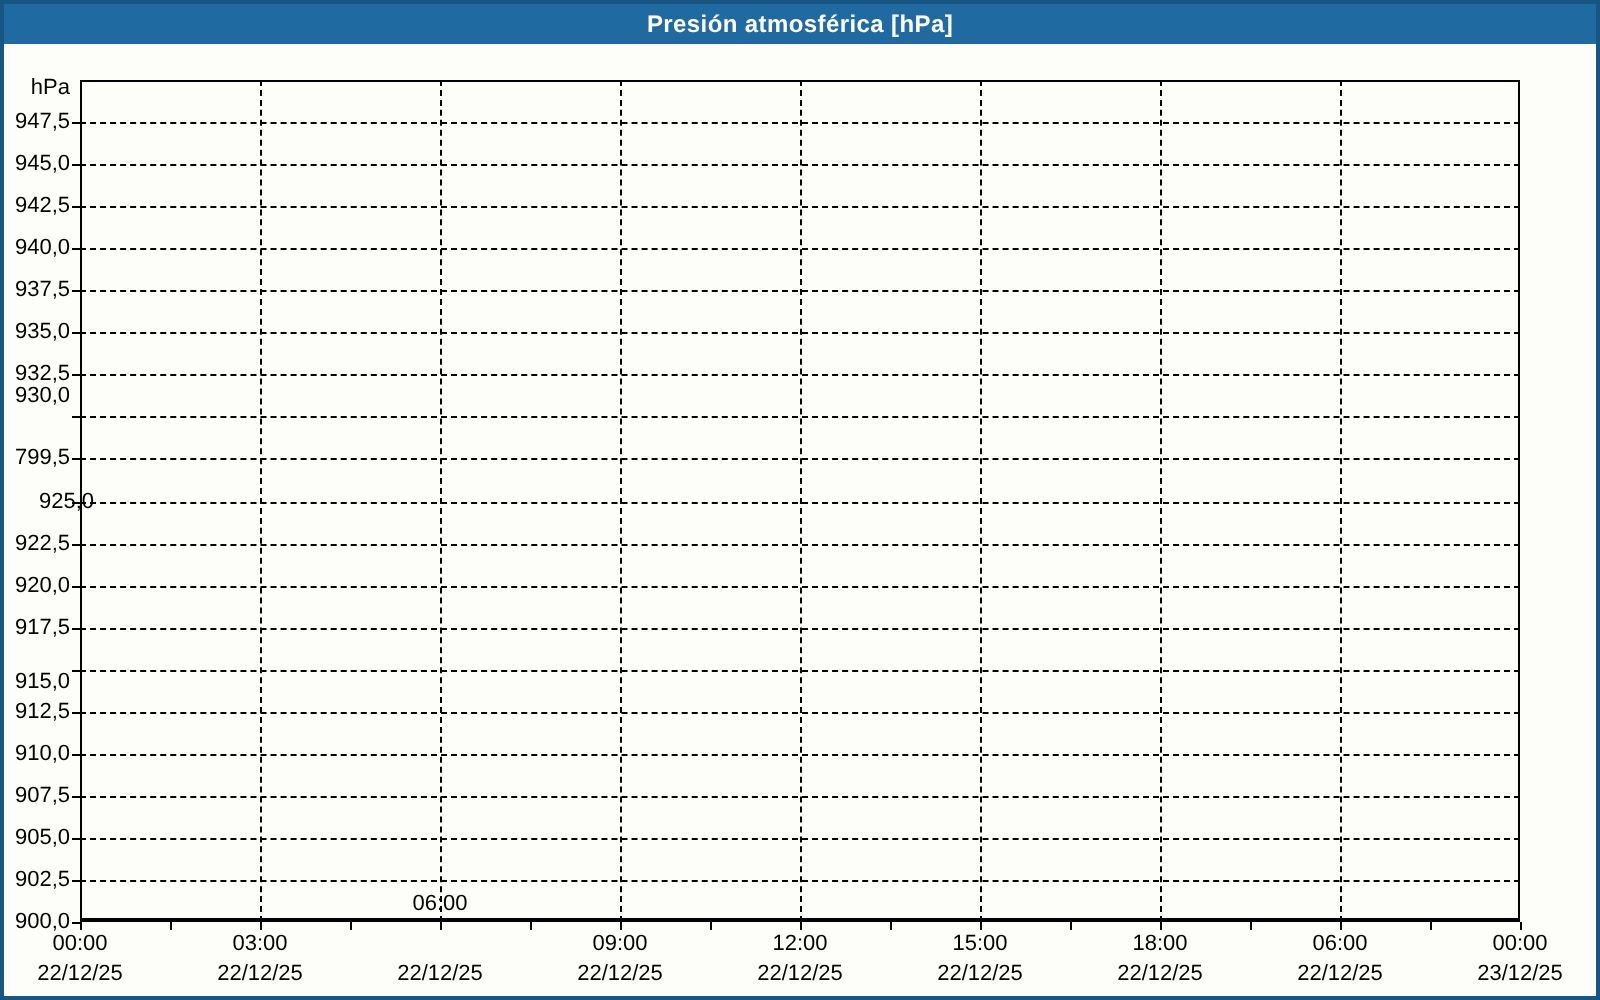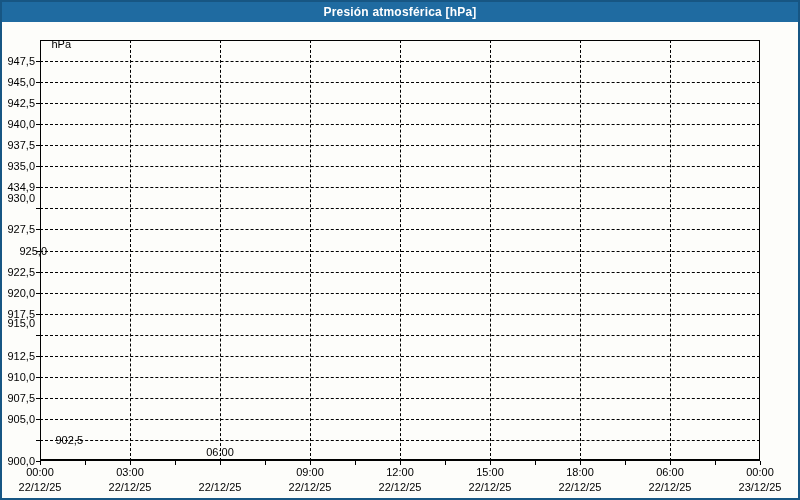--- a/index.html
+++ b/index.html
@@ -47,21 +47,21 @@
   }
 </style>
 </head>
 <body>
 
 <div class="window">
   <div class="titlebar">
     <span class="title">Presión atmosférica [hPa]</span>
   </div>
   <div class="layer" id="chart-layer">
-    <span class="yunit" id="yunit" style="top: 35px; padding-left: 36px;">hPa</span>
+    <span class="yunit" id="yunit" style="top: 35px;">hPa</span>
     <div class="plot-border" id="plot-border" style="left: 38px; top: 38px; width: 720px; height: 421px;"></div>
   <div class="grid-h" style="left: 38px; width: 720px; top: 59px;"></div>
       <div class="ytick" style="left: 34px; top: 59px;"></div>
       <div class="ylabel" style="top: 52px;">947,5</div>
       <div class="grid-h" style="left: 38px; width: 720px; top: 80px;"></div>
       <div class="ytick" style="left: 34px; top: 80px;"></div>
       <div class="ylabel" style="top: 73px;">945,0</div>
       <div class="grid-h" style="left: 38px; width: 720px; top: 101px;"></div>
       <div class="ytick" style="left: 34px; top: 101px;"></div>
       <div class="ylabel" style="top: 94px;">942,5</div>
@@ -69,57 +69,57 @@
       <div class="ytick" style="left: 34px; top: 122px;"></div>
       <div class="ylabel" style="top: 115px;">940,0</div>
       <div class="grid-h" style="left: 38px; width: 720px; top: 143px;"></div>
       <div class="ytick" style="left: 34px; top: 143px;"></div>
       <div class="ylabel" style="top: 136px;">937,5</div>
       <div class="grid-h" style="left: 38px; width: 720px; top: 164px;"></div>
       <div class="ytick" style="left: 34px; top: 164px;"></div>
       <div class="ylabel" style="top: 157px;">935,0</div>
       <div class="grid-h" style="left: 38px; width: 720px; top: 185px;"></div>
       <div class="ytick" style="left: 34px; top: 185px;"></div>
-      <div class="ylabel" style="top: 178px;">434,9</div>
+      <div class="ylabel" style="top: 178px;">932,5</div>
       <div class="grid-h" style="left: 38px; width: 720px; top: 206px;"></div>
       <div class="ytick" style="left: 34px; top: 206px;"></div>
       <div class="ylabel" style="top: 189px;">930,0</div>
       <div class="grid-h" style="left: 38px; width: 720px; top: 227px;"></div>
       <div class="ytick" style="left: 34px; top: 227px;"></div>
-      <div class="ylabel" style="top: 220px;">927,5</div>
+      <div class="ylabel" style="top: 220px;">799,5</div>
       <div class="grid-h" style="left: 38px; width: 720px; top: 249px;"></div>
       <div class="ytick" style="left: 34px; top: 249px;"></div>
       <div class="ylabel" style="top: 242px; padding-left: 12px;">925,0</div>
       <div class="grid-h" style="left: 38px; width: 720px; top: 270px;"></div>
       <div class="ytick" style="left: 34px; top: 270px;"></div>
       <div class="ylabel" style="top: 263px;">922,5</div>
       <div class="grid-h" style="left: 38px; width: 720px; top: 291px;"></div>
       <div class="ytick" style="left: 34px; top: 291px;"></div>
       <div class="ylabel" style="top: 284px;">920,0</div>
       <div class="grid-h" style="left: 38px; width: 720px; top: 312px;"></div>
       <div class="ytick" style="left: 34px; top: 312px;"></div>
       <div class="ylabel" style="top: 305px;">917,5</div>
       <div class="grid-h" style="left: 38px; width: 720px; top: 333px;"></div>
       <div class="ytick" style="left: 34px; top: 333px;"></div>
-      <div class="ylabel" style="top: 314px;">915,0</div>
+      <div class="ylabel" style="top: 332px;">915,0</div>
       <div class="grid-h" style="left: 38px; width: 720px; top: 354px;"></div>
       <div class="ytick" style="left: 34px; top: 354px;"></div>
       <div class="ylabel" style="top: 347px;">912,5</div>
       <div class="grid-h" style="left: 38px; width: 720px; top: 375px;"></div>
       <div class="ytick" style="left: 34px; top: 375px;"></div>
       <div class="ylabel" style="top: 368px;">910,0</div>
       <div class="grid-h" style="left: 38px; width: 720px; top: 396px;"></div>
       <div class="ytick" style="left: 34px; top: 396px;"></div>
       <div class="ylabel" style="top: 389px;">907,5</div>
       <div class="grid-h" style="left: 38px; width: 720px; top: 417px;"></div>
       <div class="ytick" style="left: 34px; top: 417px;"></div>
       <div class="ylabel" style="top: 410px;">905,0</div>
       <div class="grid-h" style="left: 38px; width: 720px; top: 438px;"></div>
       <div class="ytick" style="left: 34px; top: 438px;"></div>
-      <div class="ylabel" style="top: 431px; margin-left: 48px;">902,5</div>
+      <div class="ylabel" style="top: 431px;">902,5</div>
       <div class="ytick" style="left: 34px; top: 459px;"></div>
       <div class="ylabel" style="top: 452px;">900,0</div>
       <div class="grid-v" style="top: 38px; height: 421px; left: 128px;"></div>
       <div class="grid-v" style="top: 38px; height: 421px; left: 218px;"></div>
       <div class="grid-v" style="top: 38px; height: 421px; left: 308px;"></div>
       <div class="grid-v" style="top: 38px; height: 421px; left: 398px;"></div>
       <div class="grid-v" style="top: 38px; height: 421px; left: 488px;"></div>
       <div class="grid-v" style="top: 38px; height: 421px; left: 578px;"></div>
       <div class="grid-v" style="top: 38px; height: 421px; left: 668px;"></div>
       <div class="xtick" style="left: 38px; top: 459px;"></div>

